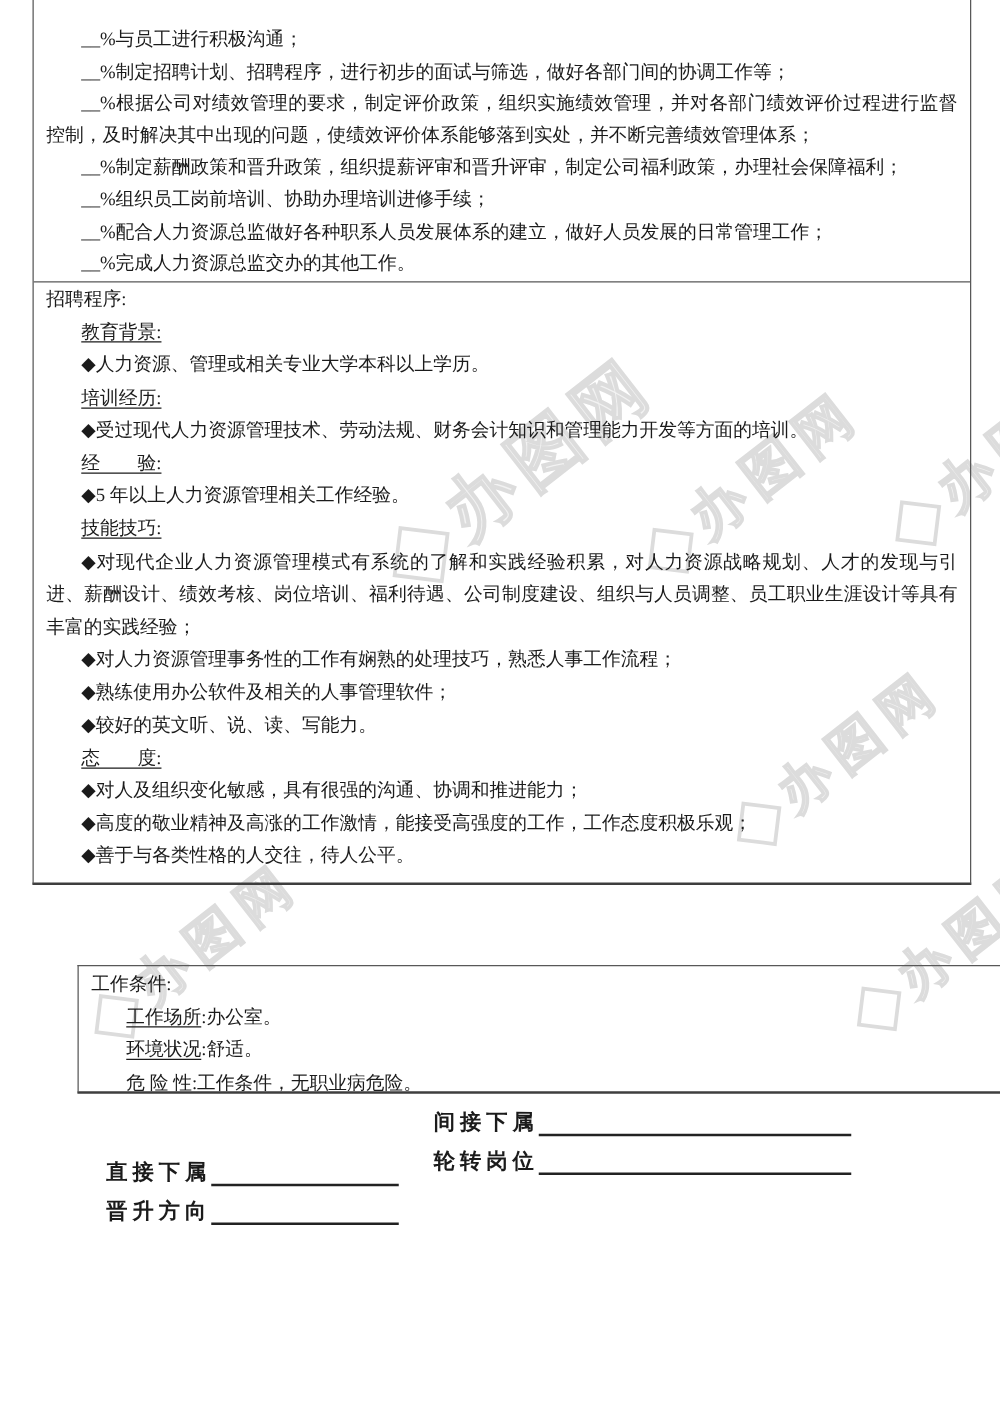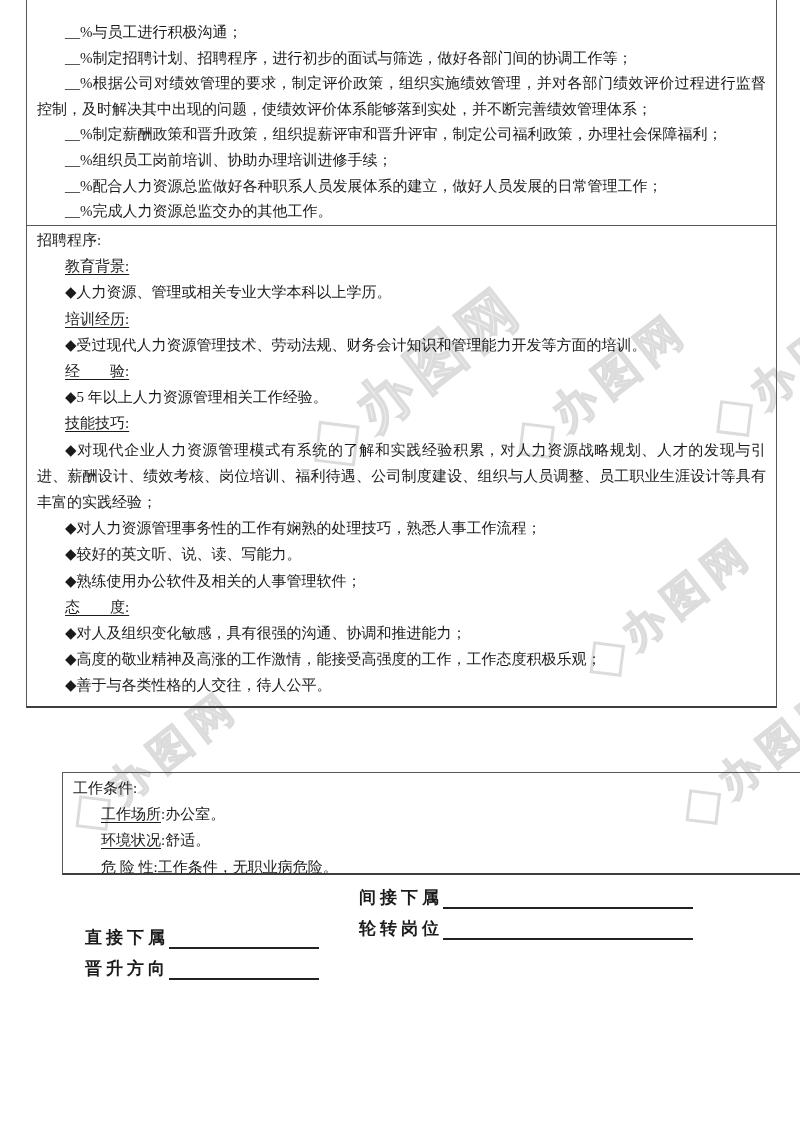--- a/index.html
+++ b/index.html
@@ -75,21 +75,21 @@
   
   .f-row {
     position:absolute; left:85px; width:640px; z-index:1;
     display:flex;
     font-weight:bold; font-size:17px; letter-spacing:4px;
     font-family:"Liberation Serif","DejaVu Serif",serif;
   }
   .f-row-1 { top:886px; }
   .f-row-2 { top:917px; }
   .f-cell-left  { width:262px;margin-top:40px; }
-  .f-cell-right { flex:1;margin-left:12px; }
+  .f-cell-right { flex:1; }
   .fill {
     display:inline-block;
     border-bottom:2px solid #222222;
     height:19px;
     vertical-align:bottom;
     letter-spacing:0;
   }
   .fill-left  { width:150px; }
   .fill-right { width:250px; }
 </style>
@@ -123,22 +123,22 @@
 
     <p class="para indent"><span class="heading">培训经历:</span></p>
     <p class="para indent">◆受过现代人力资源管理技术、劳动法规、财务会计知识和管理能力开发等方面的培训。</p>
 
     <p class="para indent"><span class="heading">经　　验:</span></p>
     <p class="para indent">◆5 年以上人力资源管理相关工作经验。</p>
 
     <p class="para indent"><span class="heading">技能技巧:</span></p>
     <p class="para indent">◆对现代企业人力资源管理模式有系统的了解和实践经验积累，对人力资源战略规划、人才的发现与引进、薪酬设计、绩效考核、岗位培训、福利待遇、公司制度建设、组织与人员调整、员工职业生涯设计等具有丰富的实践经验；</p>
     <p class="para indent">◆对人力资源管理事务性的工作有娴熟的处理技巧，熟悉人事工作流程；</p>
+    <p class="para indent">◆熟练使用办公软件及相关的人事管理软件；</p>
     <p class="para indent">◆较好的英文听、说、读、写能力。</p>
-    <p class="para indent">◆熟练使用办公软件及相关的人事管理软件；</p>
 
     <p class="para indent"><span class="heading">态　　度:</span></p>
     <p class="para indent">◆对人及组织变化敏感，具有很强的沟通、协调和推进能力；</p>
     <p class="para indent">◆高度的敬业精神及高涨的工作激情，能接受高强度的工作，工作态度积极乐观；</p>
     <p class="para indent">◆善于与各类性格的人交往，待人公平。</p>
   </div>
 </div>
 
 <div class="box" id="box-cond">
   <p class="para title">工作条件:</p>

